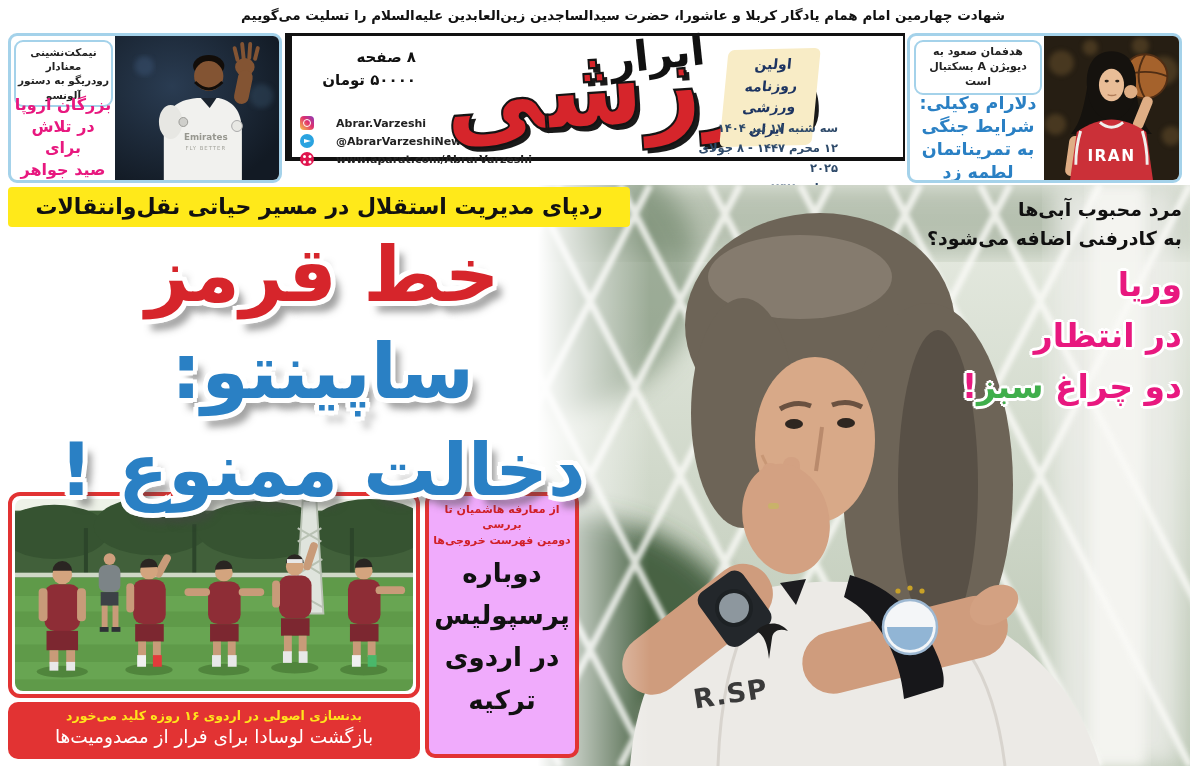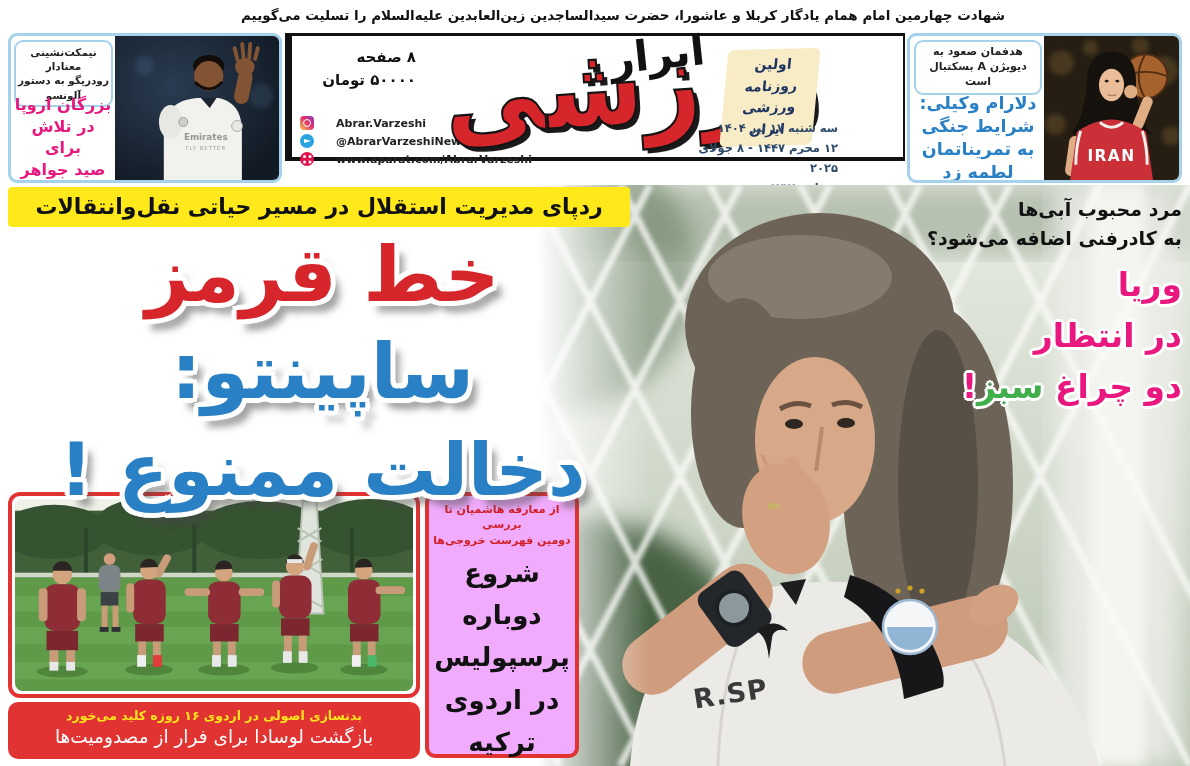--- a/index.html
+++ b/index.html
@@ -453,21 +453,20 @@
     <div class="cap-small">بدنسازی اصولی در اردوی ۱۶ روزه کلید می‌خورد</div>
     <div class="cap-main">بازگشت لوسادا برای فرار از مصدومیت‌ها</div>
   </div>
 
   <div class="abs" id="mid-box">
     <div id="mb-kicker">
       <div>از معارفه هاشمیان تا بررسی</div>
       <div>دومین فهرست خروجی‌ها</div>
     </div>
     <div id="mb-headline">
-      <div>شروع</div>
       <div>دوباره</div>
       <div>پرسپولیس</div>
       <div>در اردوی</div>
       <div>ترکیه</div>
     </div>
   </div>
 
 </div>
 
 </body></html>

